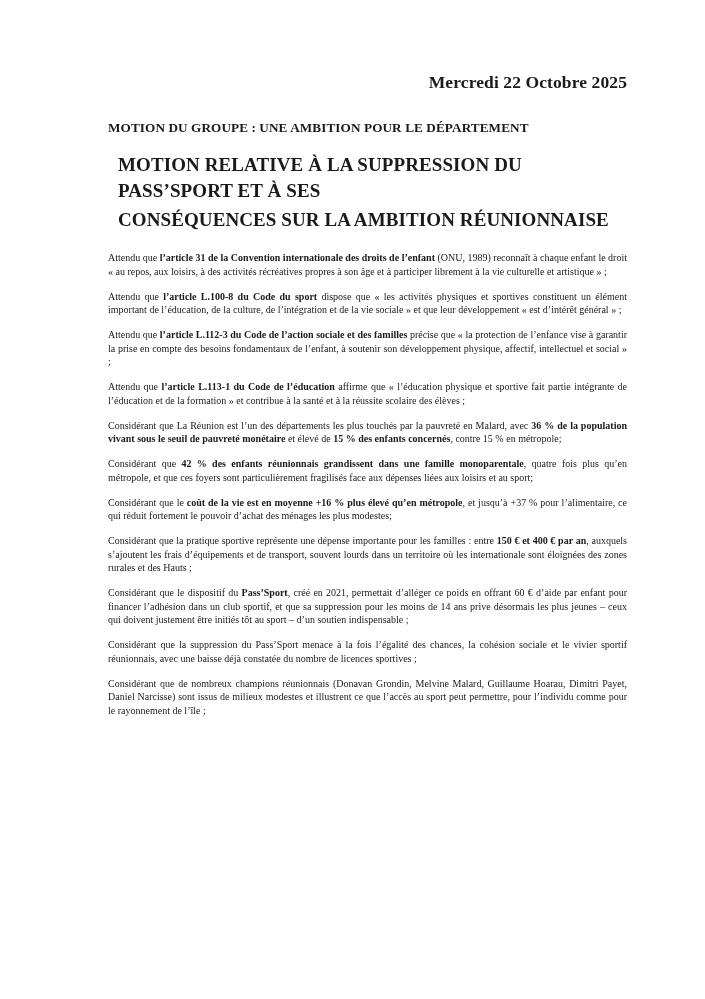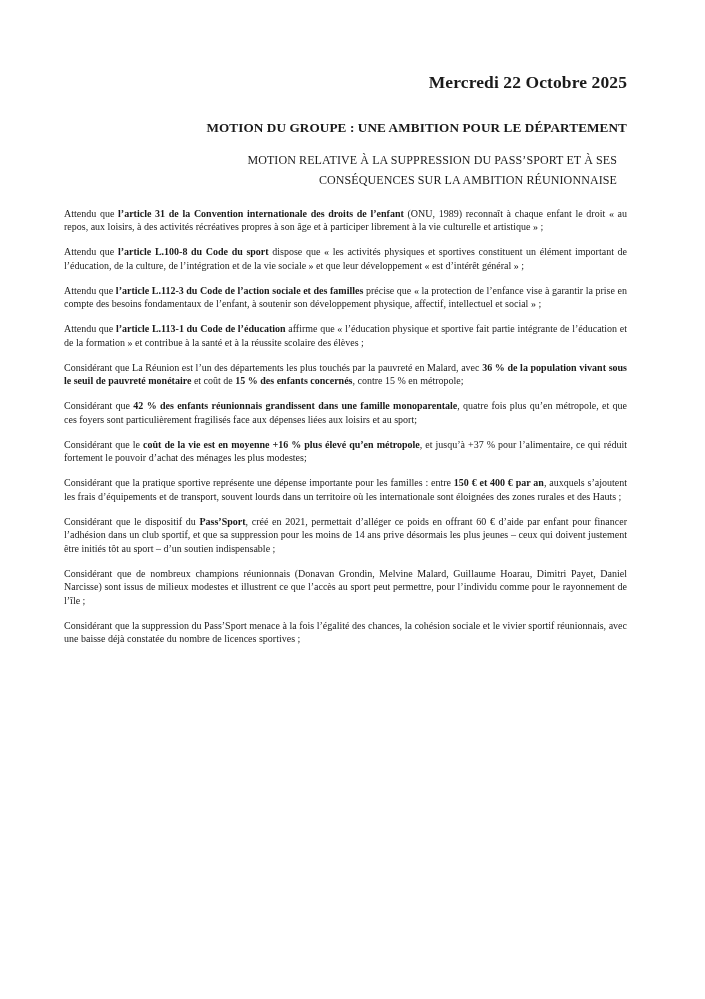--- a/index.html
+++ b/index.html
@@ -12,44 +12,44 @@
     height: 999px;
     font-family: "Liberation Serif", "DejaVu Serif", serif;
     color: #1a1a1a;
     position: relative;
     overflow: hidden;
   }
   .page {
     width: 705px;
     height: 898px;
     box-sizing: border-box;
-    padding: 72px 78px 40px 64px;
+    padding: 72px 78px 40px 108px;
     position: relative;
   }
   .doc-date {
     text-align: right;
     font-weight: bold;
     font-size: 17.5px;
     letter-spacing: 0.1px;
     margin: 0 0 26px 0;
   }
   .doc-title-group {
-    text-align: right;
+    text-align: left;
     margin-bottom: 18px;
   }
   .doc-title-1 {
     font-weight: bold;
     font-size: 13.2px;
     letter-spacing: 0.1px;
     margin: 0 0 16px 0;
     line-height: 1.3;
   }
   .doc-title-2 {
-    font-weight: normal;
-    font-size: 12px;
+    font-weight: bold;
+    font-size: 19px;
     letter-spacing: 0.1px;
     margin: 0 0 4px 0;
     line-height: 1.35;
     padding: 0 10px;
   }
   .body-block {
     margin-top: 12px;
   }
   p.clause {
     font-size: 10px;
@@ -73,22 +73,22 @@
     <div class="doc-title-1">MOTION DU GROUPE : UNE AMBITION POUR LE DÉPARTEMENT</div>
     <div class="doc-title-2">MOTION RELATIVE À LA SUPPRESSION DU PASS’SPORT ET À SES</div>
     <div class="doc-title-2">CONSÉQUENCES SUR LA AMBITION RÉUNIONNAISE</div>
   </div>
 
   <div class="body-block" id="clauses-container">
       <p class="clause"><span>Attendu que </span><b>l’article 31 de la Convention internationale des droits de l’enfant</b><span> (ONU, 1989) reconnaît à chaque enfant le droit « au repos, aux loisirs, à des activités récréatives propres à son âge et à participer librement à la vie culturelle et artistique » ;</span></p>
       <p class="clause"><span>Attendu que </span><b>l’article L.100-8 du Code du sport</b><span> dispose que « les activités physiques et sportives constituent un élément important de l’éducation, de la culture, de l’intégration et de la vie sociale » et que leur développement « est d’intérêt général » ;</span></p>
       <p class="clause"><span>Attendu que </span><b>l’article L.112-3 du Code de l’action sociale et des familles</b><span> précise que « la protection de l’enfance vise à garantir la prise en compte des besoins fondamentaux de l’enfant, à soutenir son développement physique, affectif, intellectuel et social » ;</span></p>
       <p class="clause"><span>Attendu que </span><b>l’article L.113-1 du Code de l’éducation</b><span> affirme que « l’éducation physique et sportive fait partie intégrante de l’éducation et de la formation » et contribue à la santé et à la réussite scolaire des élèves ;</span></p>
-      <p class="clause"><span>Considérant que La Réunion est l’un des départements les plus touchés par la pauvreté en Malard, avec </span><b>36 % de la population vivant sous le seuil de pauvreté monétaire</b><span> et coût de </span><b>15 % des enfants concernés</b><span>, contre 15 % en métropole;</span></p>
+      <p class="clause"><span>Considérant que La Réunion est l’un des départements les plus touchés par la pauvreté en Malard, avec </span><b>36 % de la population vivant sous le seuil de pauvreté monétaire</b><span> et élevé de </span><b>15 % des enfants concernés</b><span>, contre 15 % en métropole;</span></p>
       <p class="clause"><span>Considérant que </span><b>42 % des enfants réunionnais grandissent dans une famille monoparentale</b><span>, quatre fois plus qu’en métropole, et que ces foyers sont particulièrement fragilisés face aux dépenses liées aux loisirs et au sport;</span></p>
       <p class="clause"><span>Considérant que le </span><b>coût de la vie est en moyenne +16 % plus élevé qu’en métropole</b><span>, et jusqu’à +37 % pour l’alimentaire, ce qui réduit fortement le pouvoir d’achat des ménages les plus modestes;</span></p>
       <p class="clause"><span>Considérant que la pratique sportive représente une dépense importante pour les familles : entre </span><b>150 € et 400 € par an</b><span>, auxquels s’ajoutent les frais d’équipements et de transport, souvent lourds dans un territoire où les internationale sont éloignées des zones rurales et des Hauts ;</span></p>
       <p class="clause"><span>Considérant que le dispositif du </span><b>Pass’Sport</b><span>, créé en 2021, permettait d’alléger ce poids en offrant 60 € d’aide par enfant pour financer l’adhésion dans un club sportif, et que sa suppression pour les moins de 14 ans prive désormais les plus jeunes – ceux qui doivent justement être initiés tôt au sport – d’un soutien indispensable ;</span></p>
+      <p class="clause"><span>Considérant que la suppression du Pass’Sport menace à la fois l’égalité des chances, la cohésion sociale et le vivier sportif réunionnais, avec une baisse déjà constatée du nombre de licences sportives ;</span></p>
       <p class="clause"><span>Considérant que de nombreux champions réunionnais (Donavan Grondin, Melvine Malard, Guillaume Hoarau, Dimitri Payet, Daniel Narcisse) sont issus de milieux modestes et illustrent ce que l’accès au sport peut permettre, pour l’individu comme pour le rayonnement de l’île ;</span></p>
-      <p class="clause"><span>Considérant que la suppression du Pass’Sport menace à la fois l’égalité des chances, la cohésion sociale et le vivier sportif réunionnais, avec une baisse déjà constatée du nombre de licences sportives ;</span></p>
     </div>
 
 </div>
 
 </body></html>

